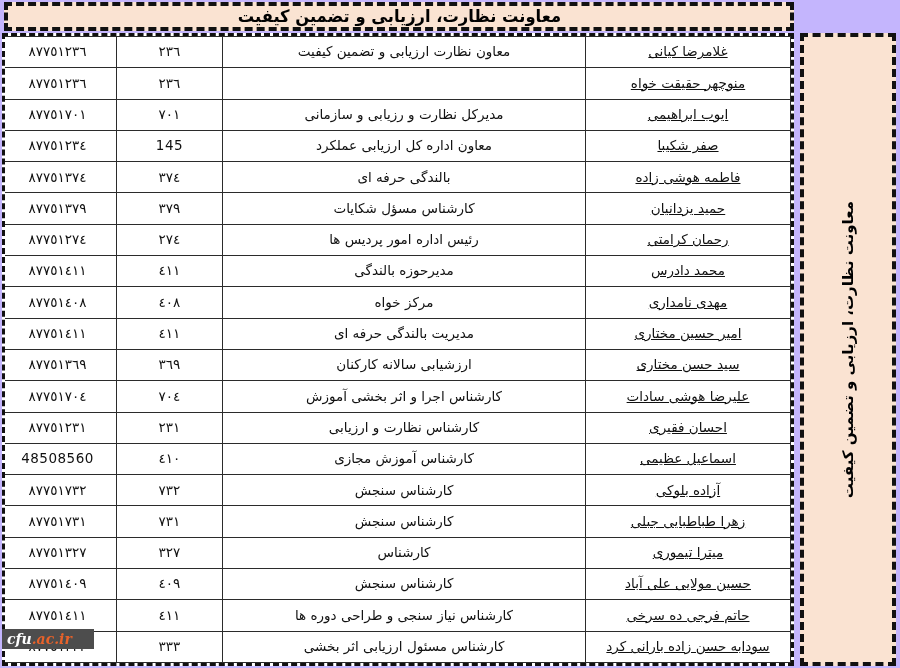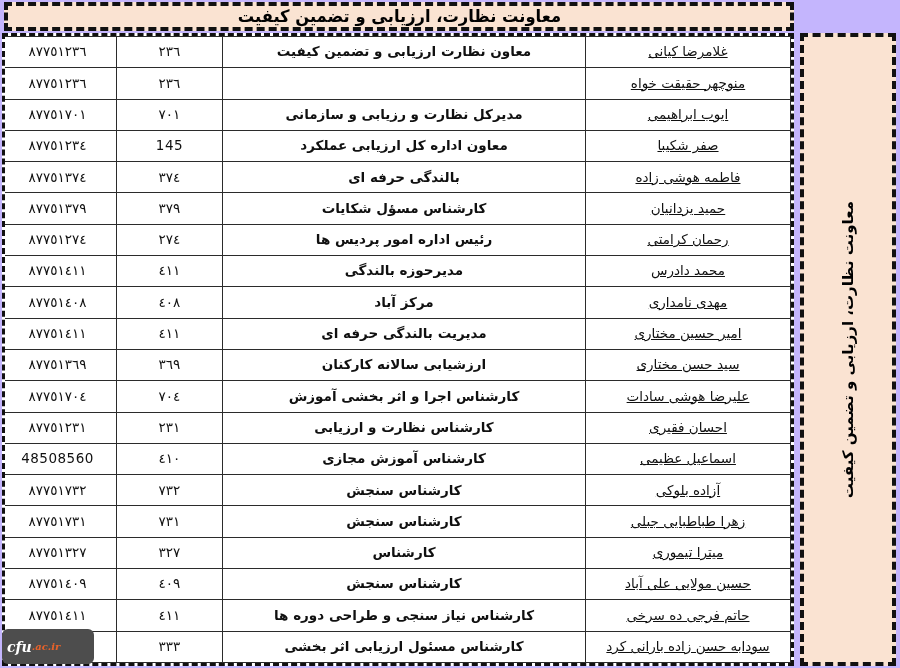--- a/index.html
+++ b/index.html
@@ -109,58 +109,56 @@
   col.c-pos  { width: 363px; }
   col.c-ext  { width: 106px; }
   col.c-tel  { width: 118px; }
 
   td.cell-name {
     font-size: 14px;
     text-decoration: underline;
   }
   td.cell-position {
     font-size: 13.5px;
-    font-weight: bold;
   }
   td.cell-ext, td.cell-phone {
     font-size: 14px;
     direction: ltr;
     unicode-bidi: bidi-override;
     letter-spacing: 0.5px;
   }
 
   
   #watermark {
     position: absolute;
     left: 2px;
     top: 629px;
     width: 92px;
-    height: 35px;
+    height: 20px;
     background: #4d4d4d;
     display: flex;
     align-items: center;
     justify-content: flex-start;
     padding-left: 5px;
     box-sizing: border-box;
     direction: ltr;
     overflow: hidden;
-    border-radius: 6px;
   }
   #watermark .wm-a {
     font-family: "DejaVu Serif", "Liberation Serif", serif;
     font-weight: bold;
     font-style: italic;
     font-size: 14px;
     color: #ffffff;
   }
   #watermark .wm-b {
     font-family: "DejaVu Serif", "Liberation Serif", serif;
     font-weight: bold;
     font-style: italic;
-    font-size: 10px;
+    font-size: 14px;
     color: #e8622a;
   }
 </style>
 </head>
 <body>
 
 <div id="page">
 
   <div id="title-banner">
     <span class="title-text">معاونت نظارت، ارزیابی و تضمین کیفیت</span>
@@ -222,21 +220,21 @@
             <td class="cell-phone">٨٧٧٥١٢٧٤</td>
           </tr>
           <tr>
             <td class="cell-name">محمد دادرس</td>
             <td class="cell-position">مدیرحوزه بالندگی</td>
             <td class="cell-ext">٤١١</td>
             <td class="cell-phone">٨٧٧٥١٤١١</td>
           </tr>
           <tr>
             <td class="cell-name">مهدی نامداری</td>
-            <td class="cell-position">مرکز آباد</td>
+            <td class="cell-position">مرکز خواه</td>
             <td class="cell-ext">٤٠٨</td>
             <td class="cell-phone">٨٧٧٥١٤٠٨</td>
           </tr>
           <tr>
             <td class="cell-name">امیر حسین مختاری</td>
             <td class="cell-position">مدیریت بالندگی حرفه ای</td>
             <td class="cell-ext">٤١١</td>
             <td class="cell-phone">٨٧٧٥١٤١١</td>
           </tr>
           <tr>

